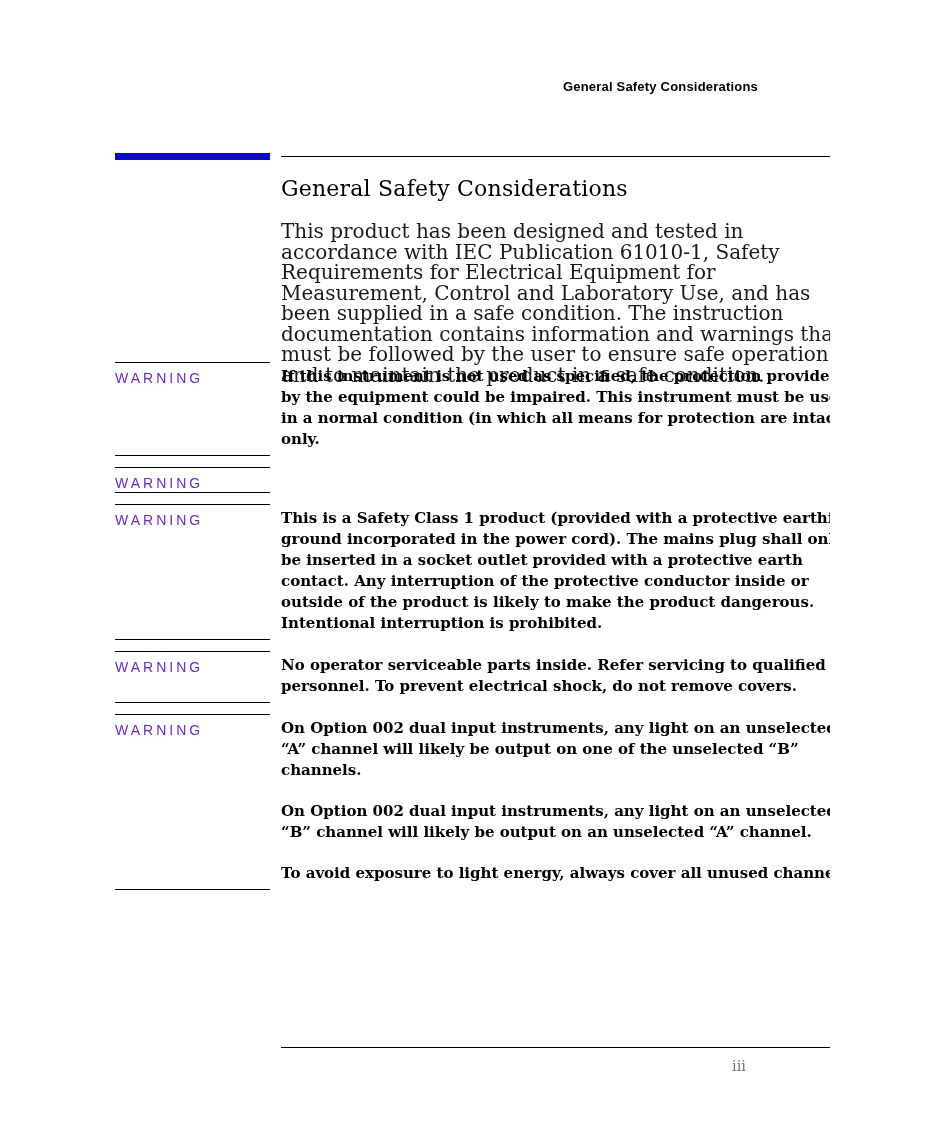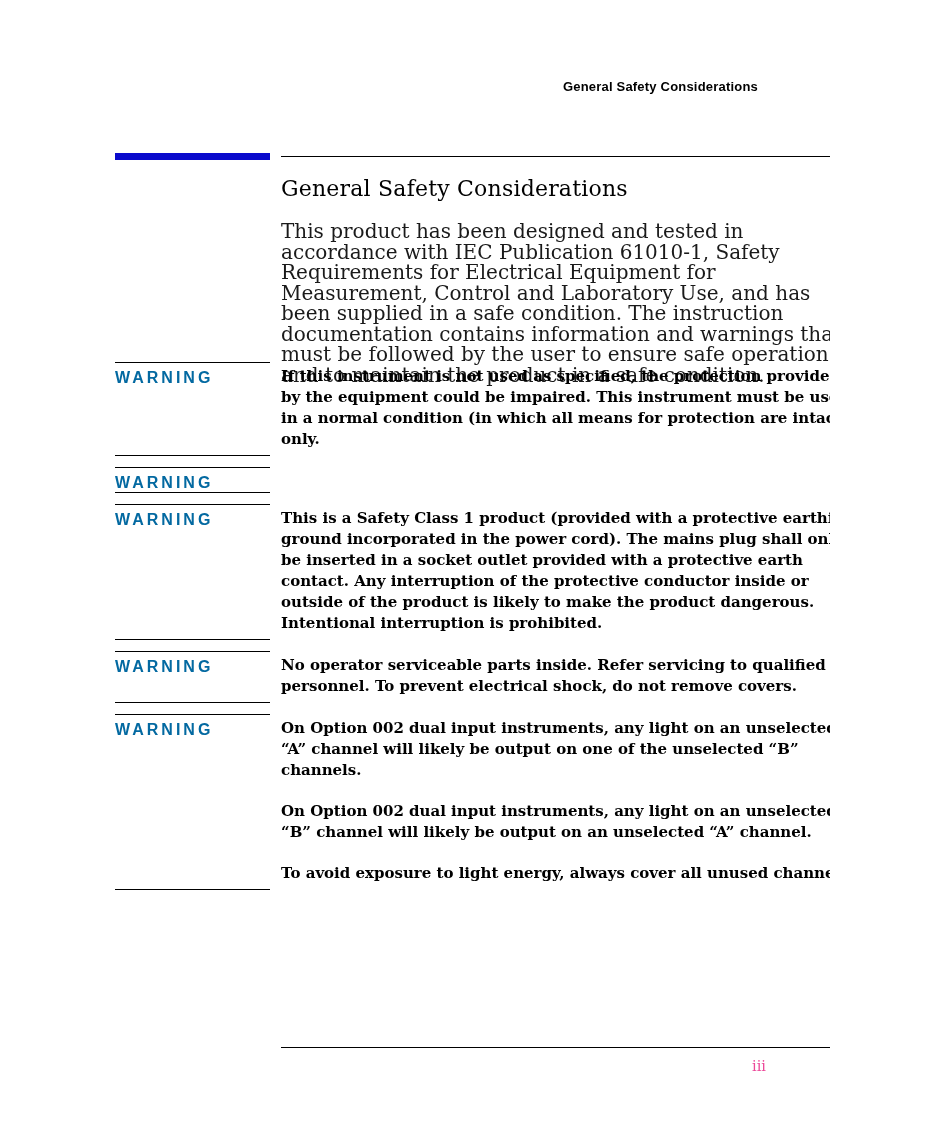--- a/index.html
+++ b/index.html
@@ -77,24 +77,24 @@
   }
   .warning-label-col {
     width: 155px;
     flex: 0 0 155px;
     border-top: 1px solid #000;
     border-bottom: 1px solid #000;
     padding-top: 5px;
   }
   .warning-label {
     font-family: "Liberation Sans", "DejaVu Sans", sans-serif;
-    font-weight: bold;
-    font-size: 16px;
+    font-weight: normal;
+    font-size: 14px;
     letter-spacing: 3px;
-    color: #0369a1;
+    color: #6d28d9;
   }
   .warning-text-col {
     flex: 1 1 auto;
     padding-top: 4px;
     padding-bottom: 6px;
   }
   .warning-text-col p {
     font-size: 15px;
     font-weight: bold;
     line-height: 21px;
@@ -109,23 +109,23 @@
     position: absolute;
     left: 281px;
     top: 1047px;
     width: 581px;
     height: 1px;
     background: #000;
   }
   .page-number {
     position: absolute;
     top: 1058px;
-    right: 64px;
+    right: 84px;
     font-size: 14.5px;
-    color: #ec4899;
+    color: #737373;
     text-align: right;
   }
 </style>
 </head>
 <body>
 
 <div class="page">
 
   <div class="running-header">General Safety Considerations</div>
 

